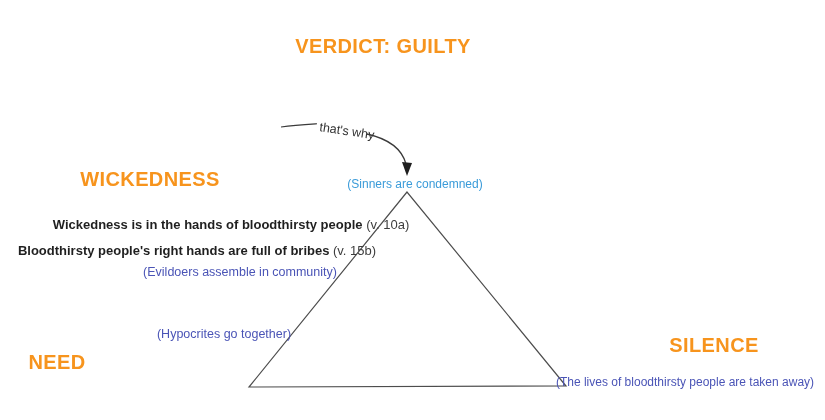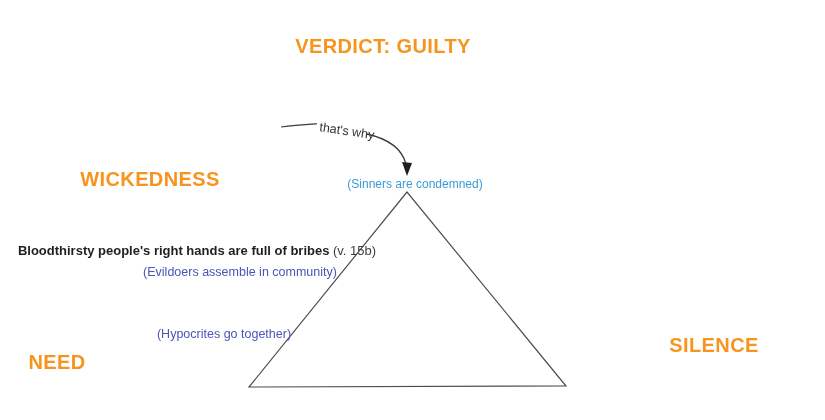--- a/index.html
+++ b/index.html
@@ -53,19 +53,21 @@
     <text x="319" y="131" transform="rotate(8.5 319 131)" font-size="12.5" fill="#333333">that's why</text>
   </svg>
 
   <div class="abs ctr heading" style="left:383px;top:35px;">VERDICT: GUILTY</div>
   <div class="abs ctr heading" style="left:150px;top:168px;">WICKEDNESS</div>
   <div class="abs ctr heading" style="left:57px;top:351px;">NEED</div>
   <div class="abs ctr heading" style="left:714px;top:334px;">SILENCE</div>
 
   <div class="abs ctr note-blue" style="left:395px;top:177px;margin-left:20px;">(Sinners are condemned)</div>
 
+  <div class="abs ctr bold-line" style="left:231px;top:217px;"><b>Wickedness is in the hands of bloodthirsty people</b><span class="ref"> (v. 10a)</span></div>
   <div class="abs ctr bold-line" style="left:197px;top:243px;"><b>Bloodthirsty people's right hands are full of bribes</b><span class="ref"> (v. 15b)</span></div>
 
   <div class="abs ctr note-indigo" style="left:240px;top:265px;">(Evildoers assemble in community)</div>
   <div class="abs ctr note-indigo" style="left:224px;top:287px;margin-top:40px;">(Hypocrites go together)</div>
 
+  <div class="abs ctr note-indigo" style="left:685px;top:375px;font-size:12px;">(The lives of bloodthirsty people are taken away)</div>
 
 </div>
 
 </body></html>

